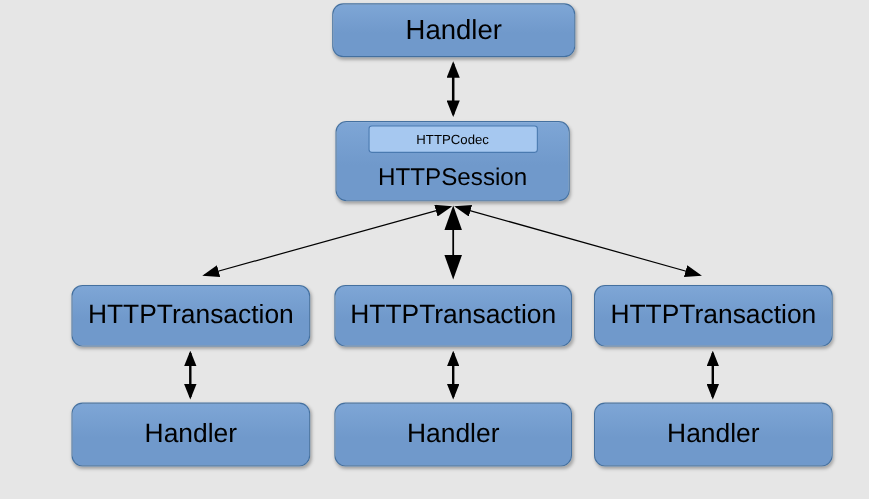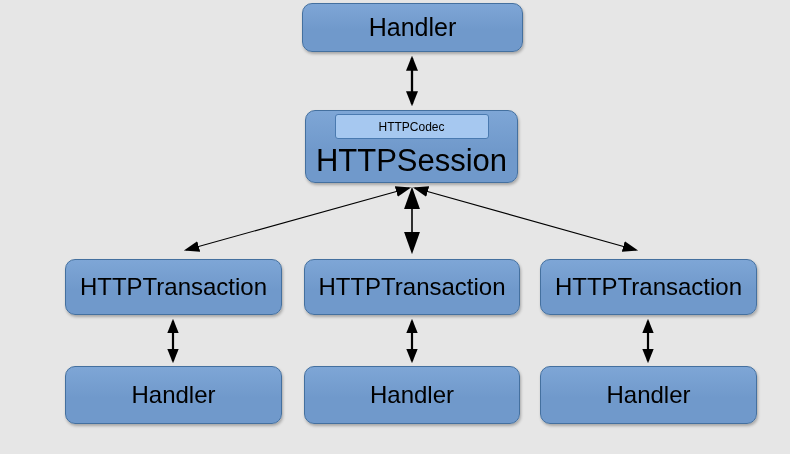--- a/index.html
+++ b/index.html
@@ -33,21 +33,21 @@
     border-radius: 10px;
     box-shadow: 1px 2px 3px rgba(0,0,0,0.28);
     color: var(--text);
     font-size: 24px;
     text-align: center;
   }
 
   .node-socket        { left: 302px; top: 3px;   width: 221px; height: 49px; font-size: 25px; }
   .node-session       { left: 305px; top: 110px; width: 213px; height: 73px;
                         flex-direction: column; justify-content: flex-start; padding-top: 3px; }
-  .session-label      { flex: 1 1 auto; display: flex; align-items: center; justify-content: center; font-size: 31px; }
+  .session-label      { flex: 1 1 auto; display: flex; align-items: center; justify-content: center; font-size: 22px; }
   .node-codec {
     width: 154px; height: 25px;
     display: flex; align-items: center; justify-content: center;
     background: var(--codec_fill);
     border: 1px solid var(--codec_border);
     border-radius: 3px;
     box-shadow: none;
     font-size: 12px;
   }
   .node-trans-0   { left: 65px;  top: 259px; width: 217px; height: 56px; }

